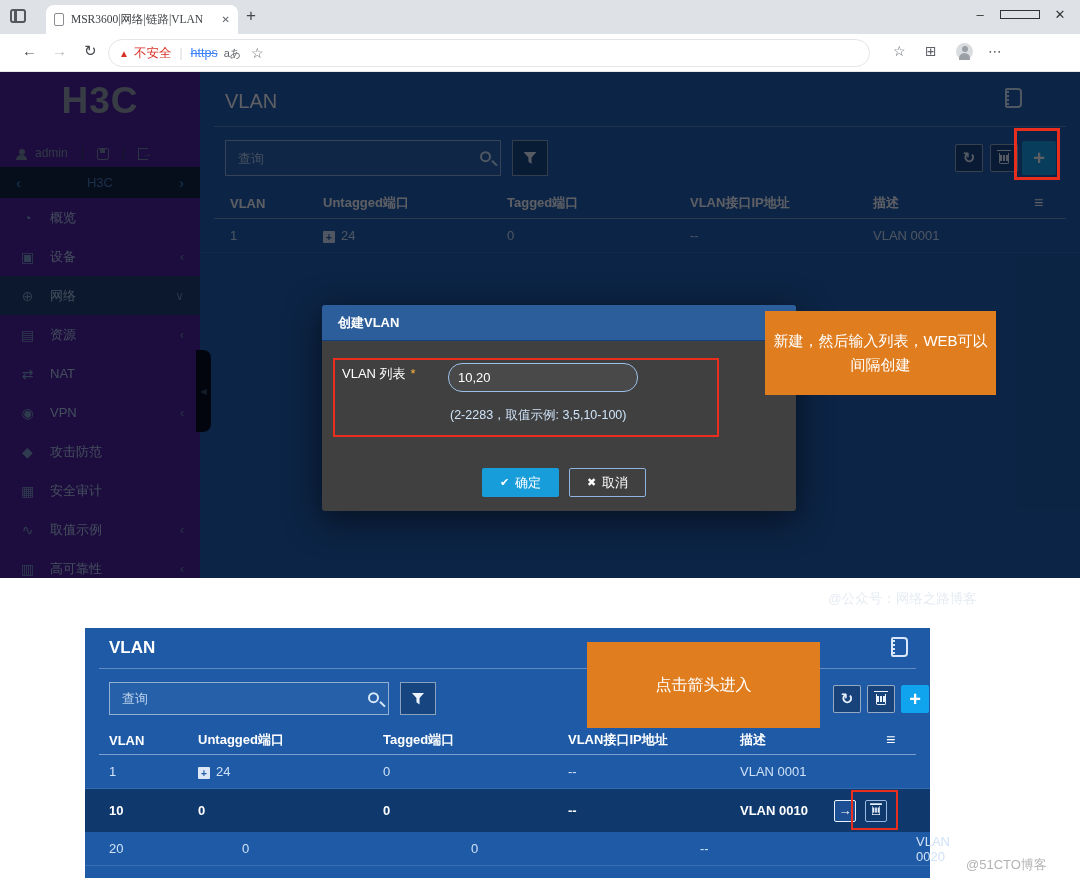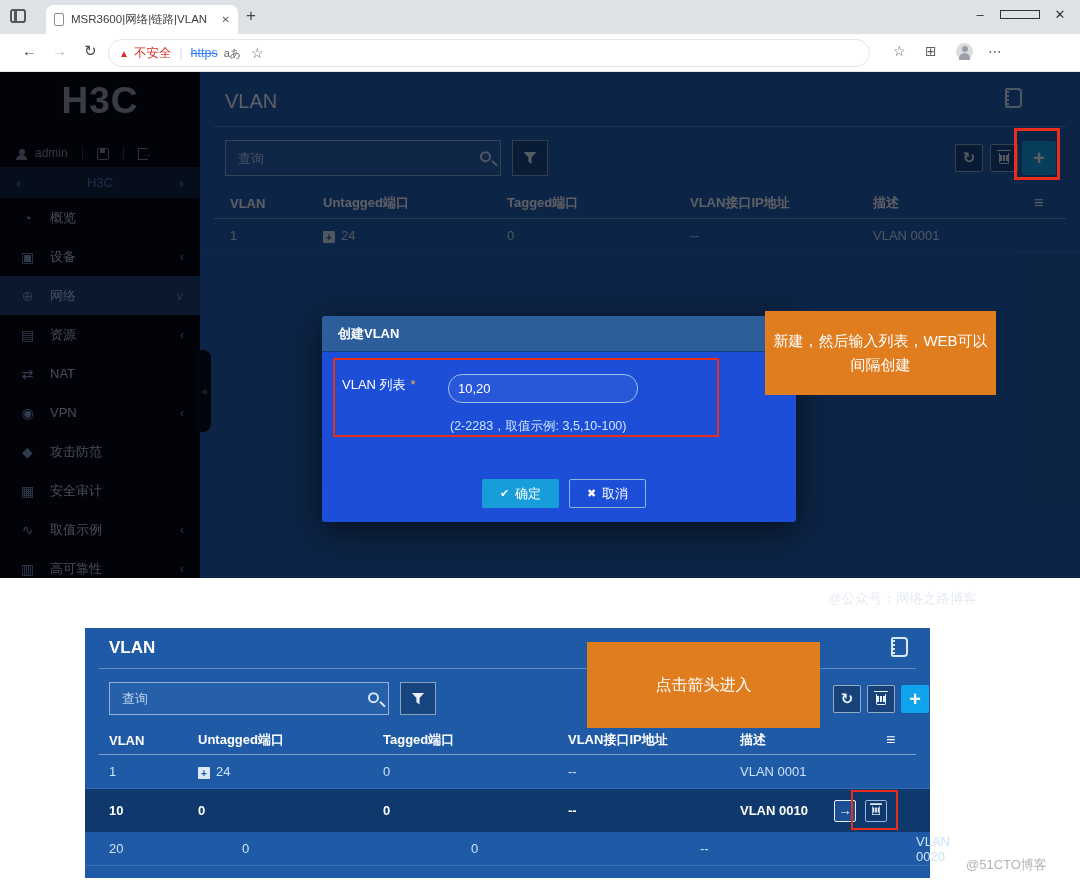--- a/index.html
+++ b/index.html
@@ -6,21 +6,21 @@
   html,body { background:#ffffff; }
   .stage { position:relative; width:1080px; height:886px; background:#fff; overflow:hidden; }
 
   
   .browser { position:absolute; left:0; top:0; width:1080px; height:578px; }
   .tabbar { position:absolute; left:0; top:0; width:100%; height:34px; background:#dee1e6; }
   .vtabs { position:absolute; left:10px; top:9px; width:16px; height:14px; border:2px solid #54575b; border-radius:3px; }
   .vtabs::before { content:""; position:absolute; left:2px; top:0; bottom:0; width:3px; background:#54575b; }
   .tab { position:absolute; left:46px; top:5px; width:192px; height:29px; background:#ffffff; border-radius:8px 8px 0 0; display:flex; align-items:center; padding:0 8px; gap:7px; }
   .pageico { width:10px; height:13px; border:1.5px solid #8a8d91; border-radius:2px; flex:none; }
-  .tabtitle { font-size:11.5px; color:#3c4043; white-space:nowrap; overflow:hidden; flex:1; }
+  .tabtitle { font-size:11.5px; color:#3c4043; white-space:nowrap; overflow:hidden; flex:1;font-family:Liberation Serif, serif; }
   .tabclose { font-size:10px; color:#5f6368; flex:none; }
   .newtab { position:absolute; left:246px; top:6px; font-size:17px; color:#44474a; }
   .winbtns { position:absolute; right:0; top:0; height:34px; display:flex; }
   .winbtns span { width:40px; text-align:center; line-height:30px; font-size:13px; color:#333; }
   .g-max { display:inline-block; width:9px; height:9px; border:1.2px solid #333; margin-top:10px; }
 
   .addrbar { position:absolute; left:0; top:34px; width:100%; height:38px; background:#ffffff; border-bottom:1px solid #e6e6e6; }
   .navico { position:absolute; top:8px; font-size:15px; color:#474b4f; }
   .navico.dis { color:#b6b9bd; }
   .addrfield { position:absolute; left:108px; top:5px; width:762px; height:28px; background:#fff; border:1px solid #e3e5e8; border-radius:14px; display:flex; align-items:center; padding:0 10px; }
@@ -31,21 +31,21 @@
   .urlrest { color:#2b2f33; font-size:12.5px; white-space:nowrap; overflow:hidden; flex:1; }
   .aa { font-size:11px; color:#5f6368; margin:0 10px 0 6px; }
   .g-star { font-size:14px; color:#5f6368; }
   .baricon { position:absolute; top:9px; font-size:14px; color:#5f6368; }
   .person-ic { position:absolute; top:9px; width:17px; height:17px; border-radius:50%; background:#dadce0; }
   .person-ic::before { content:""; position:absolute; left:5.5px; top:3px; width:6px; height:6px; border-radius:50%; background:#9aa0a6; }
   .person-ic::after { content:""; position:absolute; left:3px; top:10px; width:11px; height:7px; border-radius:6px 6px 0 0; background:#9aa0a6; }
 
   
   .content { position:absolute; left:0; top:72px; width:1080px; height:506px; overflow:hidden; }
-  .sidebar { position:absolute; left:0; top:0; width:200px; height:100%; background:#000000; }
+  .sidebar { position:absolute; left:0; top:0; width:200px; height:100%; background:#4c1d95; }
   .logo { position:absolute; left:0; top:8px; width:100%; text-align:center; font-size:37px; font-weight:800; color:#9aa0a8; letter-spacing:1px; }
   .adminrow { position:absolute; left:0; top:58px; width:100%; height:30px; display:flex; align-items:flex-end; color:#8794a8; font-size:12px; }
   .u-ic { width:11px; height:11px; position:relative; margin:0 8px 0 16px; }
   .u-ic::before { content:""; position:absolute; left:2.5px; top:0; width:6px; height:6px; border-radius:50%; background:#7e8ca0; }
   .u-ic::after { content:""; position:absolute; left:0; top:6px; width:11px; height:5px; border-radius:5px 5px 0 0; background:#7e8ca0; }
   .asep { width:1px; height:14px; background:#2a3a52; margin:0 14px; }
   .floppy { width:12px; height:12px; border:1.5px solid #7e8ca0; border-radius:2px; position:relative; }
   .floppy::before { content:""; position:absolute; left:2px; top:0; width:5px; height:4px; background:#7e8ca0; }
   .door { width:10px; height:12px; border:1.5px solid #7e8ca0; border-right:none; position:relative; }
   .door::after { content:"→"; position:absolute; left:3px; top:-1px; font-size:10px; color:#7e8ca0; }
@@ -89,21 +89,21 @@
   .trow { display:grid; grid-template-columns:93px 184px 183px 183px 1fr 46px; padding-left:30px; align-items:center; color:#cfe2f8; font-size:13px; }
   .main .thead { position:absolute; left:0; top:118px; width:100%; height:26px; }
   .main .theadline { top:146px; background:rgba(255,255,255,.38); }
   .main .trow { position:absolute; left:0; top:147px; width:100%; height:34px; border-bottom:1px solid rgba(255,255,255,.10); }
   .g-list::before { content:"≡"; font-size:16px; font-weight:700; }
   .expbox { display:inline-flex; width:12px; height:12px; background:#dce8f8; color:#1d5aa4; font-size:10px; font-weight:700; align-items:center; justify-content:center; border-radius:1px; margin-right:6px; vertical-align:-1px; }
 
   .dim { position:absolute; left:0; top:72px; width:1080px; height:506px; background:rgba(2,5,12,.64); z-index:4; }
 
   
-  .modal { position:absolute; left:322px; top:316px; width:474px; height:206px; background:#1d4ed8; border-radius:3px; box-shadow:0 8px 34px rgba(0,0,0,.55); z-index:10; }
+  .modal { position:absolute; left:322px; top:305px; width:474px; height:206px; background:#404040; border-radius:3px; box-shadow:0 8px 34px rgba(0,0,0,.55); z-index:10; }
   .mhead { position:absolute; left:0; top:0; width:100%; height:36px; background:#2b5e9b; border-bottom:1px solid #14417c; border-radius:3px 3px 0 0; display:flex; align-items:center; padding-left:16px; color:#fff; font-size:13px; font-weight:700; }
   .mlabel { position:absolute; left:20px; top:60px; color:#fff; font-size:13px; }
   .mstar { color:#ffb03a; margin-left:5px; }
   .minput { position:absolute; left:126px; top:58px; width:190px; height:29px; background:rgba(255,255,255,.05); border:1px solid #9dc0e8; border-radius:14px; color:#fff; font-size:13px; padding:0 9px; outline:none; }
   .mhint { position:absolute; left:128px; top:102px; color:#cfe4fa; font-size:12.5px; }
   .mbtn { position:absolute; top:163px; width:77px; height:29px; border-radius:2px; display:flex; align-items:center; justify-content:center; gap:6px; color:#fff; font-size:13px; }
   .mok { left:160px; background:#189ddb; }
   .mcancel { left:247px; background:transparent; border:1px solid #8fb4e0; }
   .gx { font-size:11px; }
 

